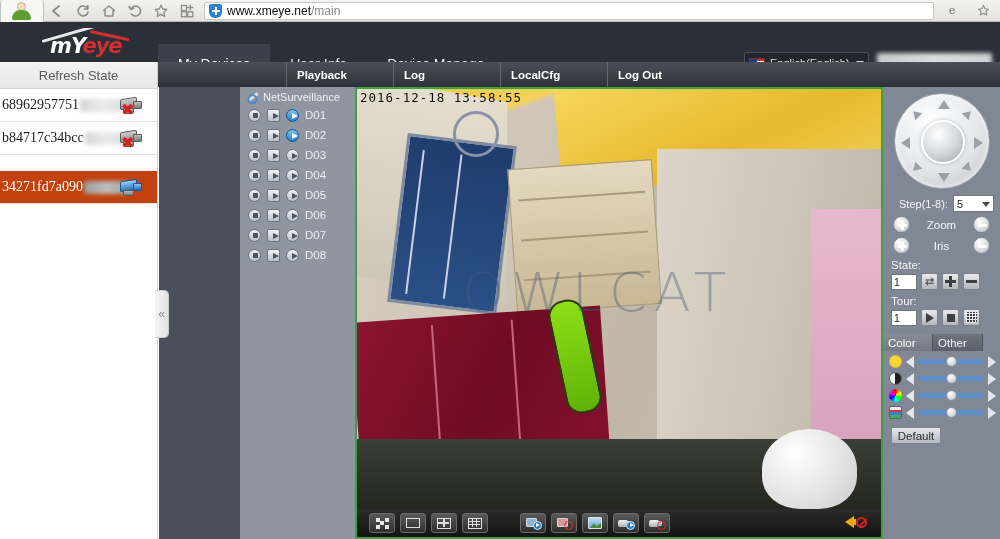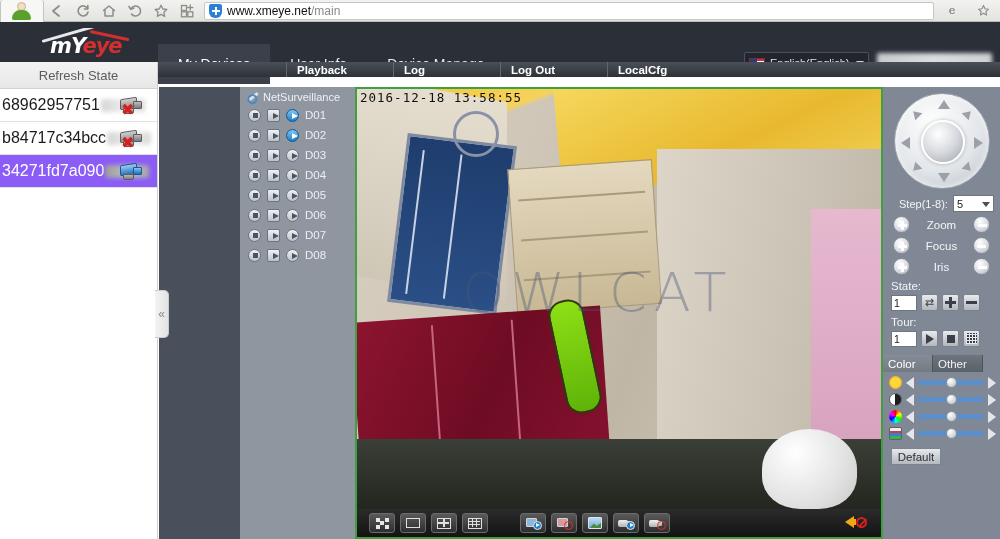--- a/index.html
+++ b/index.html
@@ -120,22 +120,22 @@
   .refresh-state {
     height: 27px; background: linear-gradient(#f3f3f3, #e7e7e7);
     border-bottom: 1px solid #d2d2d2;
     display: flex; align-items: center; justify-content: center;
     font-size: 13px; color: #5c5c5c; cursor: pointer;
   }
   .dev-row {
     height: 33px; border-bottom: 1px solid #e2e2e2; position: relative;
     display: flex; align-items: center; padding-left: 2px; cursor: pointer;
   }
-  .dev-row.selected { background: #8b5cf6; }
-  .dev-name { font-size: 16px; color: #1b1b1b; white-space: nowrap; }
+  .dev-row.selected { background: #c2410c; margin-top: 16px; }
+  .dev-name { font-size: 14px; color: #1b1b1b; white-space: nowrap; font-family: Liberation Serif, serif; }
   .dev-row.selected .dev-name { color: #ffffff; }
   .dev-blur {
     width: 44px; height: 13px; margin-left: 1px; border-radius: 2px;
     background: linear-gradient(90deg,#d5d5d5,#ececec,#dcdcdc); filter: blur(2px);
   }
   .dev-row.selected .dev-blur {
     background: linear-gradient(90deg,#9c9c9c,#bdbdbd,#a6a6a6);
   }
   .dev-icon {
     position: absolute; right: 14px; top: 6px; width: 24px; height: 21px;
@@ -166,21 +166,21 @@
   .collapse-handle {
     position: absolute; left: 155px; top: 290px; width: 14px; height: 48px;
     background: linear-gradient(90deg,#f4f4f4,#e2e2e2);
     border: 1px solid #cccccc; border-left: none; border-radius: 0 5px 5px 0;
     display: flex; align-items: center; justify-content: center;
     font-size: 12px; color: #8c8c8c; cursor: pointer; z-index: 6;
   }
 
   
   .subnav {
-    position: absolute; left: 158px; top: 62px; width: 842px; height: 15px;
+    position: absolute; left: 158px; top: 62px; width: 842px; height: 25px;
     background: linear-gradient(#4b4f57, #2d3138);
     display: flex; align-items: stretch;
   }
   .subnav .spacer { width: 128px; }
   .subnav .sitem {
     width: 107px; display: flex; align-items: center; padding-left: 10px;
     font-size: 11.5px; font-weight: bold; color: #ffffff;
     border-left: 1px solid #63676e; cursor: pointer;
   }
 
@@ -646,24 +646,24 @@
 
   <div class="subnav">
     <div class="spacer"></div>
     <div class="sitem">
         <span>Playback</span>
       </div>
     <div class="sitem">
         <span>Log</span>
       </div>
     <div class="sitem">
+        <span>LocalCfg</span>
+      </div>
+    <div class="sitem">
         <span>Log Out</span>
-      </div>
-    <div class="sitem">
-        <span>LocalCfg</span>
       </div>
   </div>
 
   <div class="left-panel">
     <div class="refresh-state">
       <span>Refresh State</span>
     </div>
 
     <div class="dev-row">
       <span class="dev-name">68962957751</span>
@@ -921,25 +921,20 @@
       </span>
     </div>
 
     <div class="pm-row">
       <span class="pm-btn plus"></span>
       <span class="pm-lbl">Zoom</span>
       <span class="pm-btn minus"></span>
     </div>
     <div class="pm-row">
       <span class="pm-btn plus"></span>
-      <span class="pm-lbl">Focus</span>
-      <span class="pm-btn minus"></span>
-    </div>
-    <div class="pm-row">
-      <span class="pm-btn plus"></span>
       <span class="pm-lbl">Iris</span>
       <span class="pm-btn minus"></span>
     </div>
 
     <div class="sec-lbl">State:</div>
     <div class="mini-row">
       <span class="mini-input">
         <span>1</span>
       </span>
       <span class="sq-btn">

